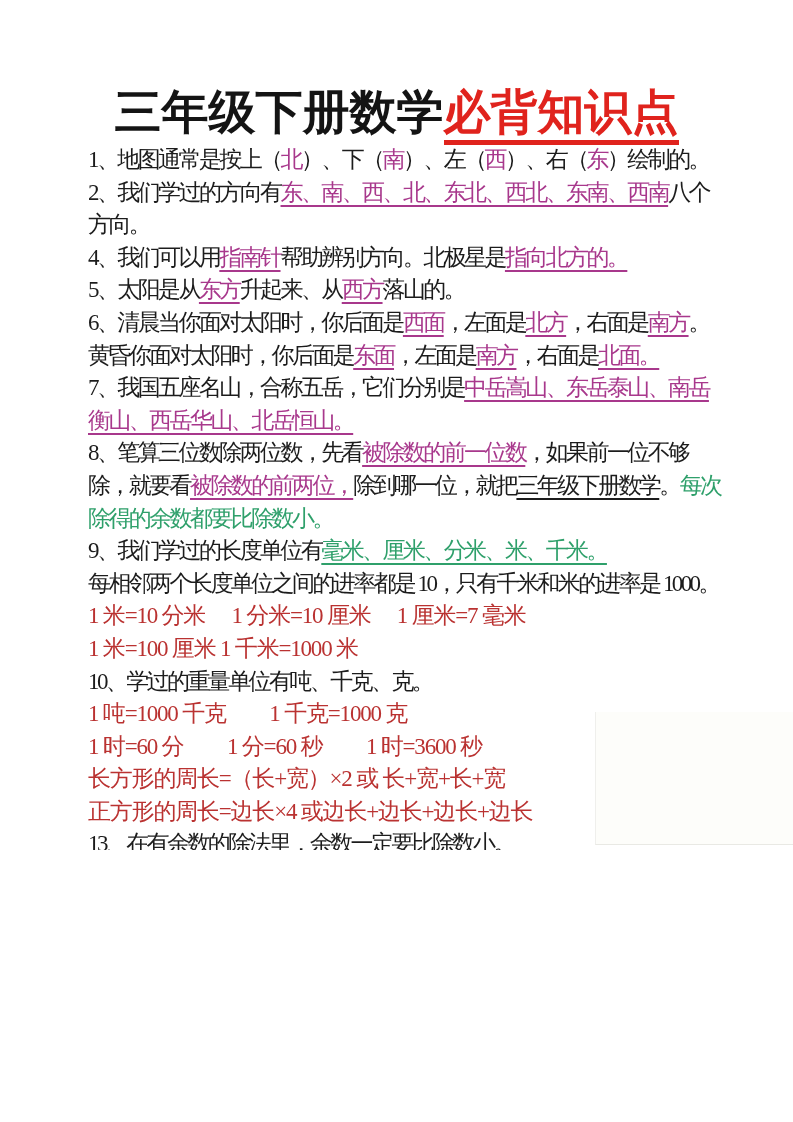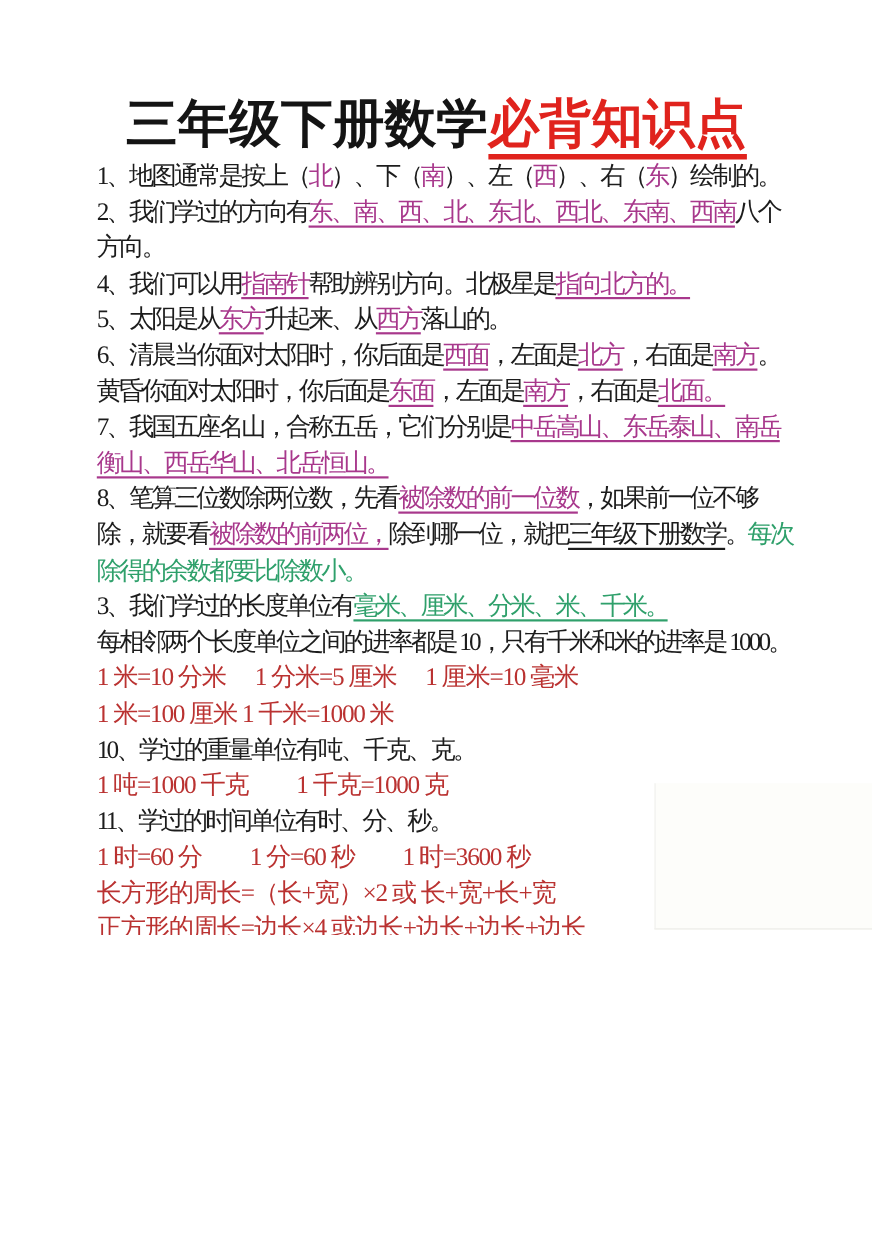--- a/index.html
+++ b/index.html
@@ -89,27 +89,26 @@
   <h1 class="title"><span>三年级下册数学</span><span class="red-part">必背知识点</span></h1>
 
   <div class="content" id="doc-body">
       <p><span class="run-k">1、地图通常是按上（</span><span class="run-p">北</span><span class="run-k">）、下（</span><span class="run-p">南</span><span class="run-k">）、左（</span><span class="run-p">西</span><span class="run-k">）、右（</span><span class="run-p">东</span><span class="run-k">）绘制的。</span></p>
       <p><span class="run-k">2、我们学过的方向有</span><span class="run-pu">东、南、西、北、东北、西北、东南、西南</span><span class="run-k">八个方向。</span></p>
       <p><span class="run-k">4、我们可以用</span><span class="run-pu">指南针</span><span class="run-k">帮助辨别方向。北极星是</span><span class="run-pu">指向北方的。</span></p>
       <p><span class="run-k">5、太阳是从</span><span class="run-pu">东方</span><span class="run-k">升起来、从</span><span class="run-pu">西方</span><span class="run-k">落山的。</span></p>
       <p><span class="run-k">6、清晨当你面对太阳时，你后面是</span><span class="run-pu">西面</span><span class="run-k">，左面是</span><span class="run-pu">北方</span><span class="run-k">，右面是</span><span class="run-pu">南方</span><span class="run-k">。黄昏你面对太阳时，你后面是</span><span class="run-pu">东面</span><span class="run-k">，左面是</span><span class="run-pu">南方</span><span class="run-k">，右面是</span><span class="run-pu">北面。</span></p>
       <p><span class="run-k">7、我国五座名山，合称五岳，它们分别是</span><span class="run-pu">中岳嵩山、东岳泰山、南岳衡山、西岳华山、北岳恒山。</span></p>
       <p><span class="run-k">8、笔算三位数除两位数，先看</span><span class="run-pu">被除数的前一位数</span><span class="run-k">，如果前一位不够除，就要看</span><span class="run-pu">被除数的前两位，</span><span class="run-k">除到哪一位，就把</span><span class="run-ku">三年级下册数学</span><span class="run-k">。</span><span class="run-g">每次除得的余数都要比除数小。</span></p>
-      <p><span class="run-k">3、我们学过的长度单位有</span><span class="run-gu">毫米、厘米、分米、米、千米。</span></p>
+      <p><span class="run-k">9、我们学过的长度单位有</span><span class="run-gu">毫米、厘米、分米、米、千米。</span></p>
       <p class="nowrap"><span class="run-k">每相邻两个长度单位之间的进率都是 10，只有千米和米的进率是 1000。</span></p>
-      <p><span class="run-r">1 米=10 分米　 1 分米=5 厘米　 1 厘米=10 毫米</span></p>
+      <p><span class="run-r">1 米=10 分米　 1 分米=10 厘米　 1 厘米=7 毫米</span></p>
       <p><span class="run-r">1 米=100 厘米 1 千米=1000 米</span></p>
       <p><span class="run-k">10、学过的重量单位有吨、千克、克。</span></p>
       <p><span class="run-r">1 吨=1000 千克　　1 千克=1000 克</span></p>
-      <p><span class="run-k">11、学过的时间单位有时、分、秒。</span></p>
       <p><span class="run-r">1 时=60 分　　1 分=60 秒　　1 时=3600 秒</span></p>
       <p><span class="run-r">长方形的周长=（长+宽）×2 或 长+宽+长+宽</span></p>
       <p><span class="run-r">正方形的周长=边长×4 或边长+边长+边长+边长</span></p>
       <p><span class="run-k">13、在有余数的除法里，余数一定要比除数小。</span></p>
     </div>
 
   <div class="scan-patch"></div>
   <div class="page-edge-line"></div>
 </div>
 

